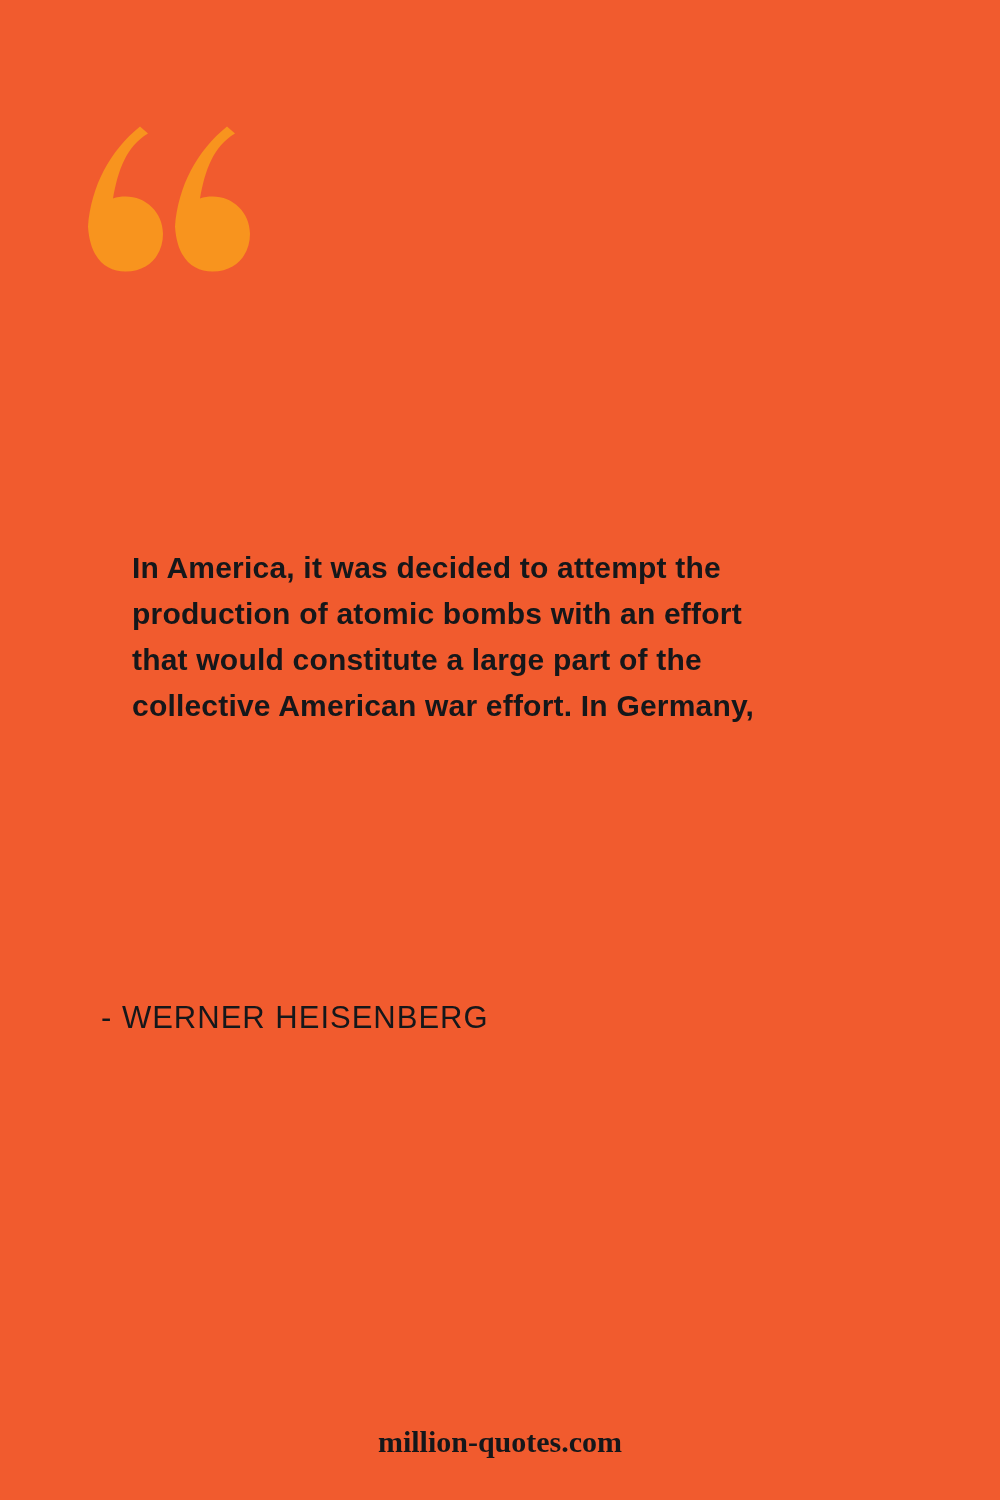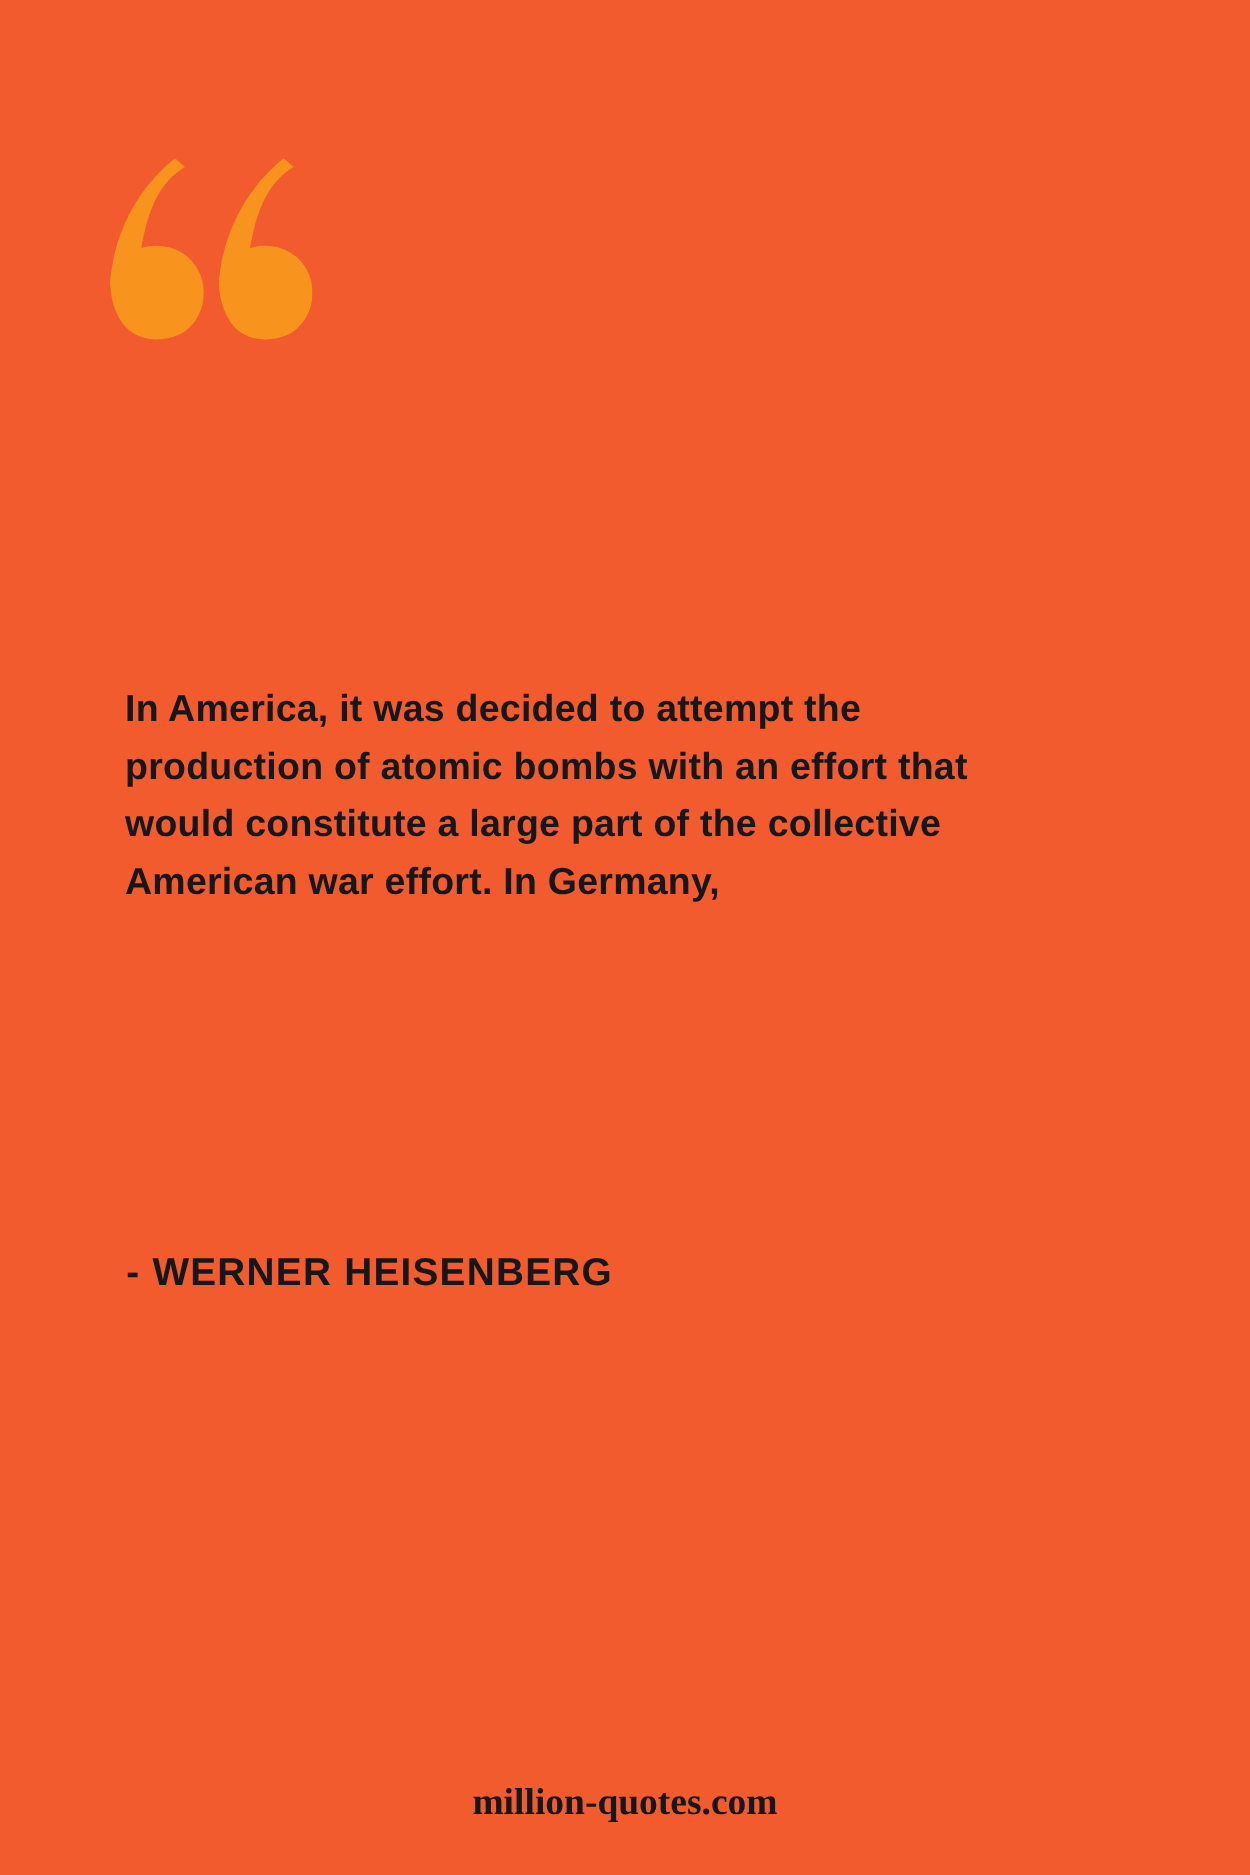--- a/index.html
+++ b/index.html
@@ -34,27 +34,28 @@
     top: 545px;
     width: 700px;
     color: var(--ink);
   }
   .quote-text p {
     font-size: 30px;
     line-height: 46px;
     font-weight: 700;
     letter-spacing: 0.2px;
     margin-bottom: 11px;
+    margin-left: 32px;
   }
   .attribution {
     position: absolute;
     left: 101px;
     top: 1000px;
     font-size: 31px;
-    font-weight: 700;
+    font-weight: 400;
     letter-spacing: 1px;
     color: var(--ink);
   }
   .footer {
     position: absolute;
     left: 0;
     top: 1425px;
     width: 100%;
     text-align: center;
     font-family: "Liberation Serif", serif;

